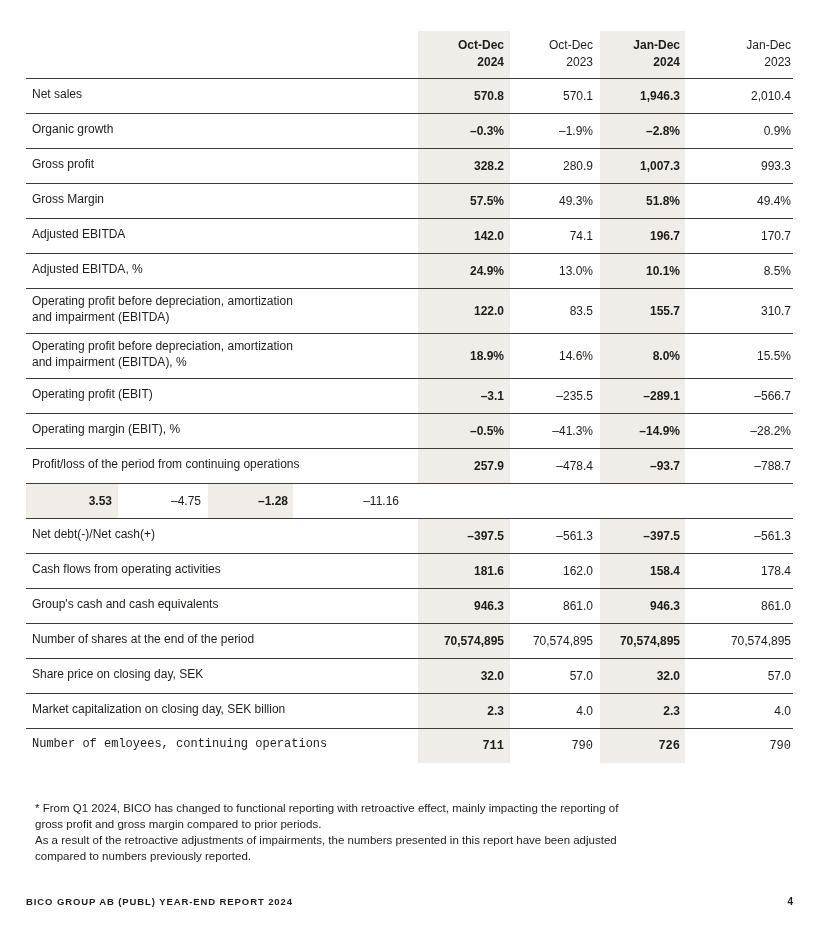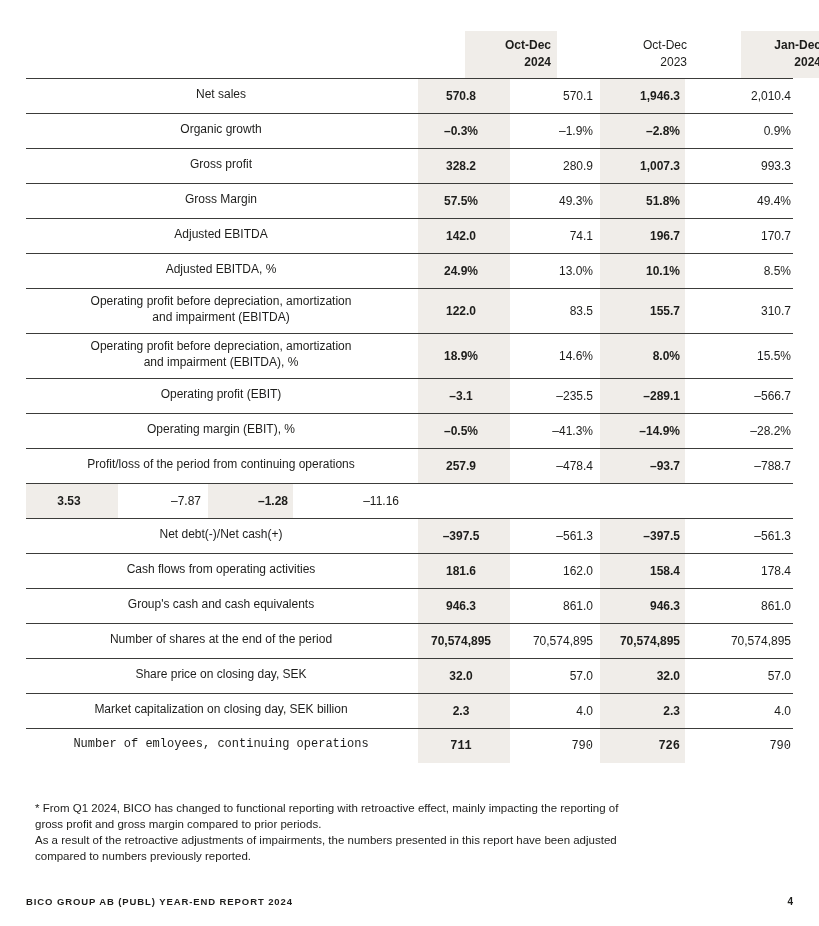--- a/index.html
+++ b/index.html
@@ -22,32 +22,31 @@
     border-bottom:1px solid #3c3c3a;
     min-height:34px;
     padding:0;
     box-sizing:content-box;
   }
   .trow.last{border-bottom:none;font-family:Liberation Mono, monospace;}
   .thead{
     display:flex;
     align-items:flex-start;
     border-bottom:1px solid #3c3c3a;
-    gap:47px;
   }
   .cell{box-sizing:border-box;flex:none;}
   .c-label{
     width:392px;
     padding:4px 8px 8px 6px;
     line-height:16px;
     white-space:pre-line;
-    text-align:center;
+    text-align:left;
   }
   .cv{text-align:right;line-height:16px;padding-top:8px;padding-bottom:8px;align-self:stretch;display:flex;flex-direction:column;justify-content:center;}
-  .c1{width:92px;padding-right:6px;text-align:center;}
+  .c1{width:92px;padding-right:6px;}
   .c2{width:88px;padding-right:5px;}
   .c3{width:85px;margin-left:2px;padding-right:5px;}
   .c4{width:108px;padding-right:2px;}
   .hl{background:#f0ede9;}
   .bold{font-weight:700;}
   .hcell{
     text-align:right;
     padding-top:6px;padding-bottom:7px;
     line-height:17px;
     display:block;
@@ -167,21 +166,21 @@
         </div>
         <div class="trow">
           <div class="cell c-label">Profit/loss of the period from continuing operations</div>
           <div class="cell cv c1 hl bold">257.9</div>
           <div class="cell cv c2">–478.4</div>
           <div class="cell cv c3 hl bold">–93.7</div>
           <div class="cell cv c4">–788.7</div>
         </div>
         <div class="trow">
           <div class="cell cv c1 hl bold">3.53</div>
-          <div class="cell cv c2">–7.87</div>
+          <div class="cell cv c2">–4.75</div>
           <div class="cell cv c3 hl bold">–1.28</div>
           <div class="cell cv c4">–11.16</div>
         </div>
         <div class="trow">
           <div class="cell c-label">Net debt(-)/Net cash(+)</div>
           <div class="cell cv c1 hl bold">–397.5</div>
           <div class="cell cv c2">–561.3</div>
           <div class="cell cv c3 hl bold">–397.5</div>
           <div class="cell cv c4">–561.3</div>
         </div>

